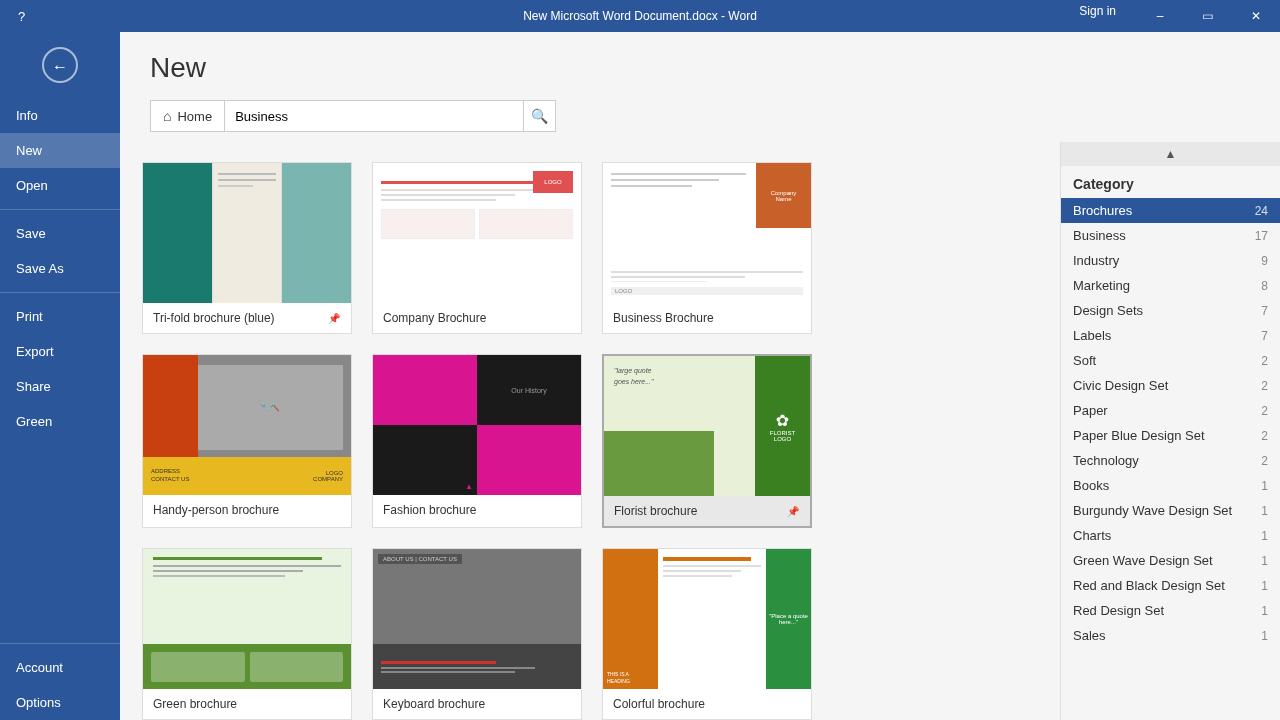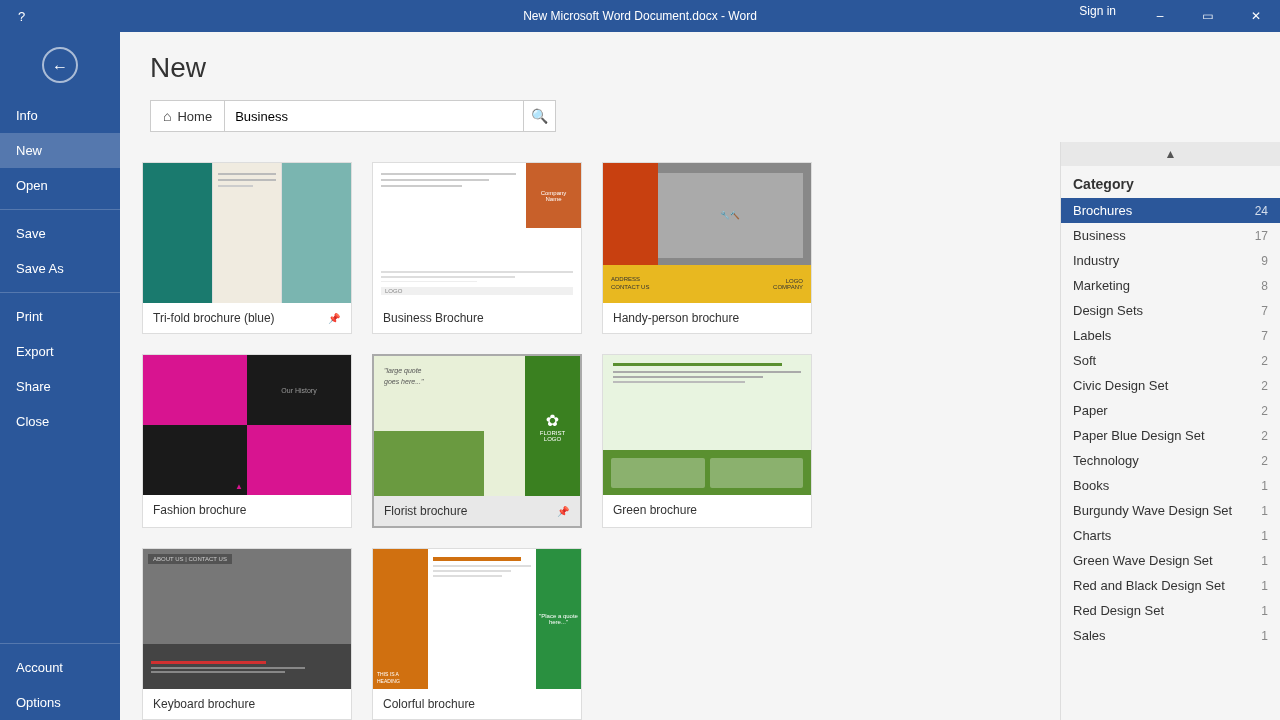--- a/index.html
+++ b/index.html
@@ -281,21 +281,21 @@
       <div class="sidebar-item">Info</div>
       <div class="sidebar-item active">New</div>
       <div class="sidebar-item">Open</div>
       <hr class="sidebar-divider">
       <div class="sidebar-item">Save</div>
       <div class="sidebar-item">Save As</div>
       <hr class="sidebar-divider">
       <div class="sidebar-item">Print</div>
       <div class="sidebar-item">Export</div>
       <div class="sidebar-item">Share</div>
-      <div class="sidebar-item">Close</div>
+      <div class="sidebar-item">Green</div>
     </div>
     <div class="sidebar-bottom">
       <hr class="sidebar-divider">
       <div class="sidebar-item">Account</div>
       <div class="sidebar-item">Options</div>
     </div>
   </div>
 
   <div class="content">
     <div class="content-header">
@@ -328,20 +328,40 @@
                 </div>
                 <div style="flex:1;background:#7ab5b0;border-left:1px solid #ddd;"></div>
               </div>
             </div>
             <div class="template-label">
               <span>Tri-fold brochure (blue)</span>
               <span class="template-pin">📌</span>
             </div>
           </div>
 
+          <div class="template-card">
+            <div class="template-thumb">
+              <div style="width:100%;height:100%;background:white;position:relative;overflow:hidden;">
+                <div style="position:absolute;top:8px;left:8px;right:8px;bottom:8px;">
+                  <div style="height:3px;background:#e05050;width:80%;margin-bottom:5px;margin-top:10px;"></div>
+                  <div style="height:2px;background:#ddd;margin-bottom:3px;"></div>
+                  <div style="height:2px;background:#ddd;margin-bottom:3px;width:70%;"></div>
+                  <div style="height:2px;background:#ddd;margin-bottom:8px;width:60%;"></div>
+                  <div style="display:flex;gap:4px;">
+                    <div style="flex:1;height:30px;background:#f8f0ee;border:1px solid #eee;"></div>
+                    <div style="flex:1;height:30px;background:#f8f0ee;border:1px solid #eee;"></div>
+                  </div>
+                </div>
+                <div style="position:absolute;top:8px;right:8px;width:40px;height:22px;background:#e05050;display:flex;align-items:center;justify-content:center;color:white;font-size:6px;">LOGO</div>
+              </div>
+            </div>
+            <div class="template-label">
+              <span>Company Brochure</span>
+            </div>
+          </div>
 
           <div class="template-card">
             <div class="template-thumb">
               <div style="width:100%;height:100%;background:white;position:relative;overflow:hidden;">
                 <div style="position:absolute;top:0;right:0;width:55px;height:65px;background:#c8602a;display:flex;align-items:center;justify-content:center;color:white;font-size:6px;text-align:center;padding:4px;">Company<br>Name</div>
                 <div style="position:absolute;top:10px;left:8px;right:65px;">
                   <div style="height:2px;background:#ccc;margin-bottom:4px;"></div>
                   <div style="height:2px;background:#ccc;margin-bottom:4px;width:80%;"></div>
                   <div style="height:2px;background:#ccc;margin-bottom:4px;width:60%;"></div>
                 </div>

